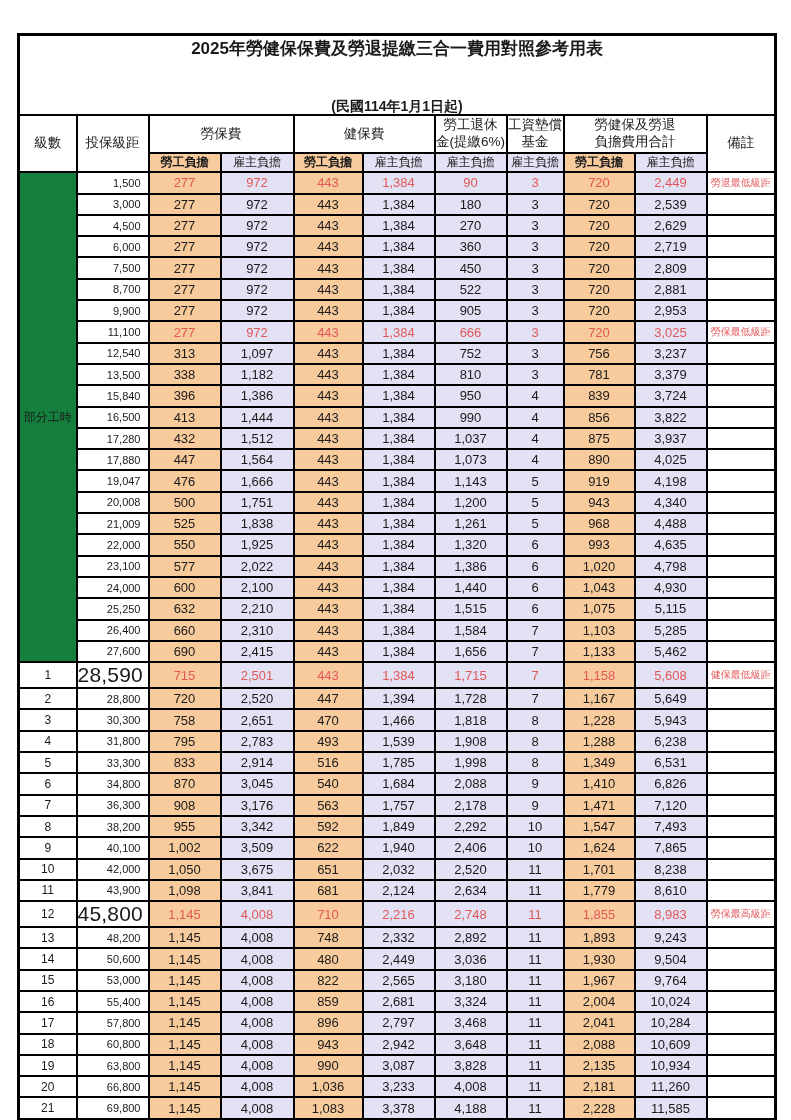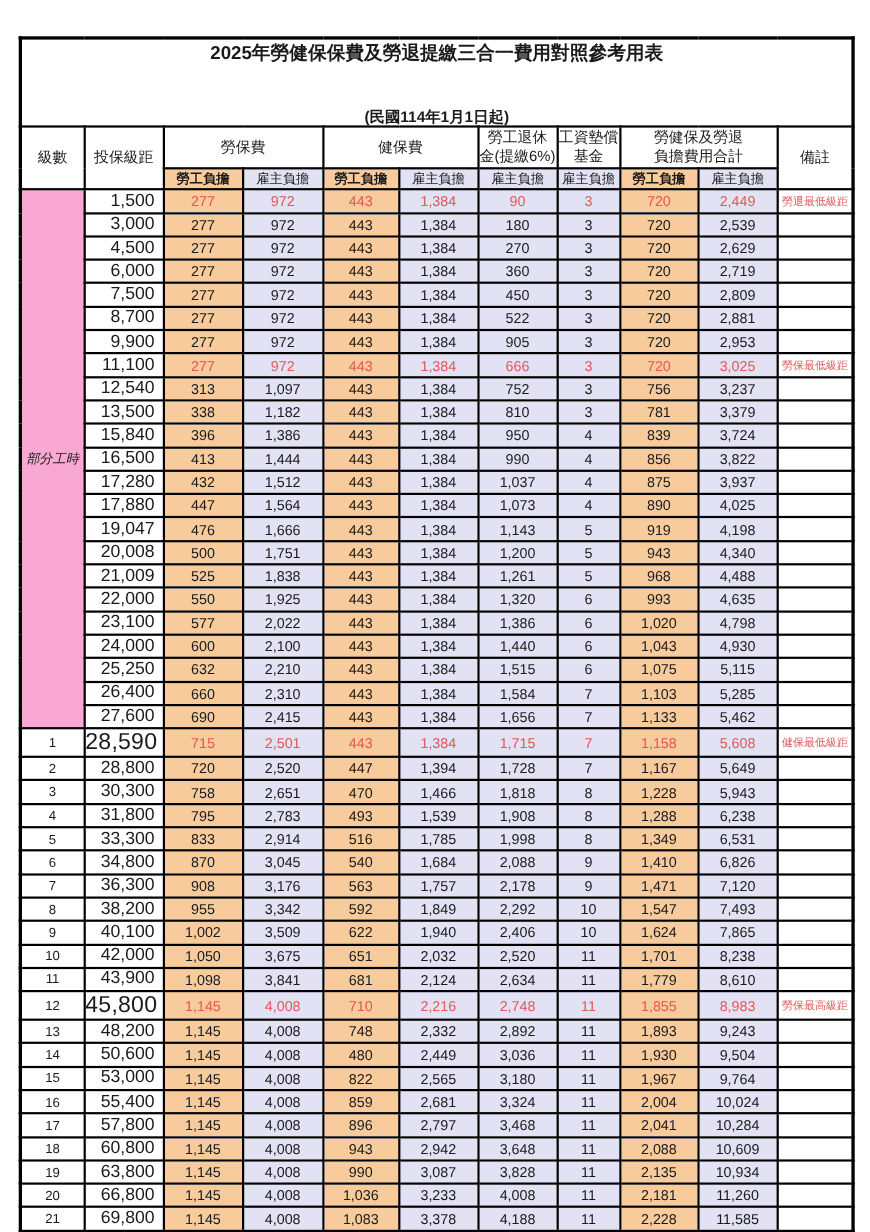--- a/index.html
+++ b/index.html
@@ -40,22 +40,22 @@
   .title-sub{font-size:14px;font-weight:bold;line-height:1.2;margin-top:36px;}
   
   tr.group-row th{height:36px;font-size:13.5px;line-height:1.25;}
   tr.sub-row th{height:17px;font-size:12px;}
   .two-line{line-height:1.35;margin-top:16px;}
   .bg-emp{background:var(--emp-bg);font-weight:bold;}
   .bg-er{background:var(--er-bg);}
   
   tbody td{height:19.3px;font-size:13px;}
   td.level{font-size:12px;}
-  td.level.parttime{font-size:12px;background:#f9a8d4;font-style:italic;}
-  td.bracket{text-align:right;padding-right:7px;font-size:16px;}
+  td.level.parttime{font-size:12px;background:#15803d;}
+  td.bracket{text-align:right;padding-right:7px;font-size:11px;}
   td.bracket.big{font-size:21px;letter-spacing:0.2px;}
   td.val{font-size:13px;}
   td.val.emp{background:var(--emp-bg);}
   td.val.er{background:var(--er-bg);}
   td.note{font-size:10px;font-weight:normal;color:var(--note);padding:0 1px;}
   tr.hl td.val{color:var(--hl);}
 </style>
 </head>
 <body>
 

